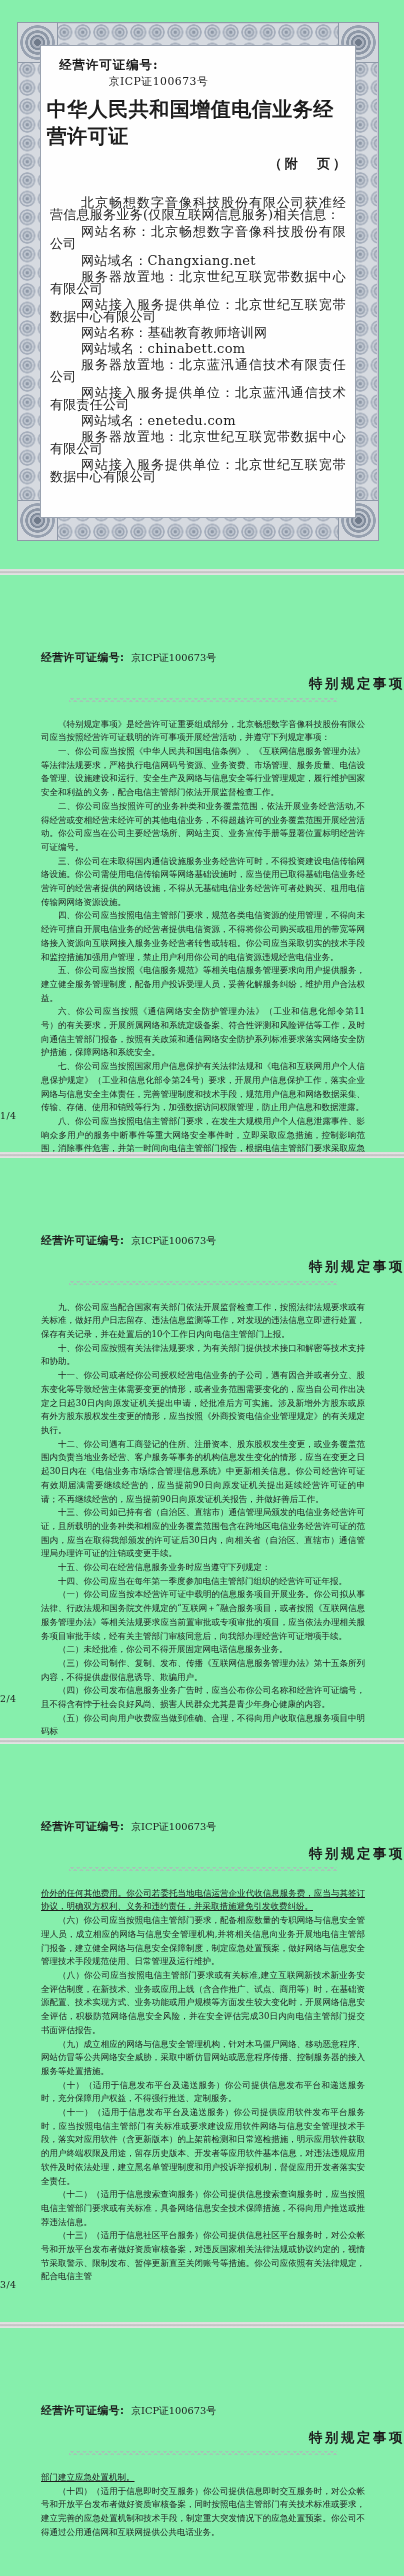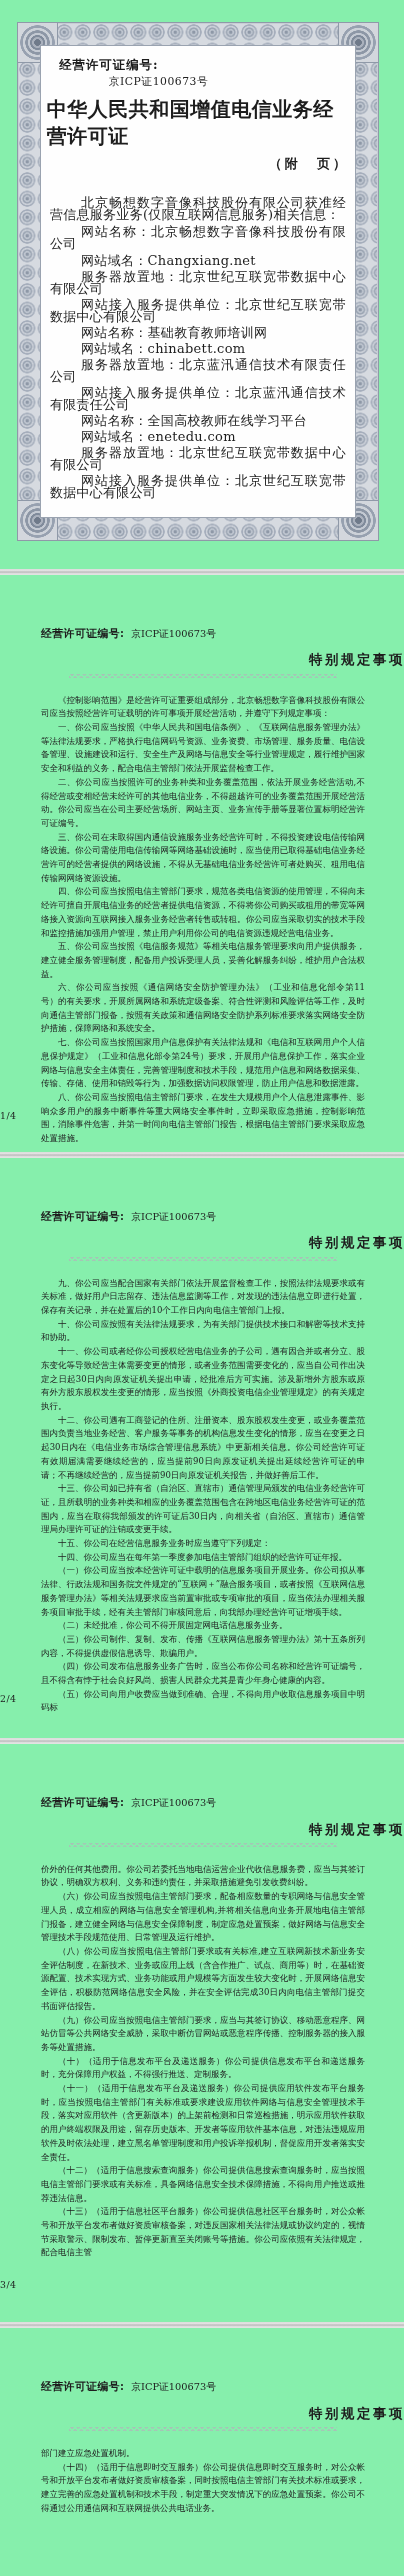--- a/index.html
+++ b/index.html
@@ -62,21 +62,21 @@
   .cert-body{margin-top:24px;padding:0 3.1px;}
   .cert-body p{
     margin:0 0 4.1px 0;
     font-size:13px;line-height:12px;
     text-indent:2.4em;text-align:justify;
     letter-spacing:0.3px;
   }
   .cert-intro{margin-bottom:5.2px !important;}
 
   
-  .prov-page{padding-top:52px;box-sizing:border-box;}
+  .prov-page{padding-top:76px;box-sizing:border-box;}
   .pp2{height:577px;}
   .pp3{height:580px;}
   .pp4{height:578px;}
   .pp5{height:552px;}
   .prov-header{margin-left:41px;}
   .prov-no-label{font-size:10.8px;font-weight:600;letter-spacing:0.5px;}
   .prov-no-value{font-size:9.8px;margin-left:4.1px;}
   .prov-title{
     margin:10.3px 0 0 0;text-align:right;
     font-size:13.4px;font-weight:700;letter-spacing:2.6px;
@@ -90,21 +90,21 @@
       linear-gradient(45deg,#b1b5ba 25%,transparent 25%);
     background-size:6.2px 4.1px;
     opacity:.75;
   }
   .prov-body{
     margin:15.5px 40px 0 41px;
     font-size:8.5px;line-height:13.7px;
     text-align:justify;
   }
   .prov-body p{margin:0;text-indent:2em;}
-  .prov-body p.noindent{text-indent:0;}
+  .prov-body p.noindent{text-indent:0;text-decoration:underline;}
   .page-no{
     position:absolute;top:535px;left:0;right:0;
     font-size:9.3px;letter-spacing:0.5px;
   }
 </style>
 </head>
 <body>
 
 <div class="doc">
 
@@ -123,41 +123,40 @@
           <p class="cert-intro">北京畅想数字音像科技股份有限公司获准经营信息服务业务(仅限互联网信息服务)相关信息：</p>
           <div>
               <p>网站名称：北京畅想数字音像科技股份有限公司</p>
               <p>网站域名：Changxiang.net</p>
               <p>服务器放置地：北京世纪互联宽带数据中心有限公司</p>
               <p>网站接入服务提供单位：北京世纪互联宽带数据中心有限公司</p>
               <p>网站名称：基础教育教师培训网</p>
               <p>网站域名：chinabett.com</p>
               <p>服务器放置地：北京蓝汛通信技术有限责任公司</p>
               <p>网站接入服务提供单位：北京蓝汛通信技术有限责任公司</p>
-              <p>网站名称：全国高校教师在线学习平台</p>
               <p>网站域名：enetedu.com</p>
               <p>服务器放置地：北京世纪互联宽带数据中心有限公司</p>
               <p>网站接入服务提供单位：北京世纪互联宽带数据中心有限公司</p>
             </div>
         </div>
       </div>
     </div>
   </section>
 
   <div class="page-divider"></div>
 
   <section class="page prov-page pp2">
     <div class="prov-header">
       <span class="prov-no-label">经营许可证编号:</span>
       <span class="prov-no-value">京ICP证100673号</span>
     </div>
     <h2 class="prov-title">特别规定事项</h2>
     <div class="zigzag"></div>
     <div class="prov-body">
-        <p>《控制影响范围》是经营许可证重要组成部分，北京畅想数字音像科技股份有限公司应当按照经营许可证载明的许可事项开展经营活动，并遵守下列规定事项：</p>
+        <p>《特别规定事项》是经营许可证重要组成部分，北京畅想数字音像科技股份有限公司应当按照经营许可证载明的许可事项开展经营活动，并遵守下列规定事项：</p>
         <p>一、你公司应当按照《中华人民共和国电信条例》、《互联网信息服务管理办法》等法律法规要求，严格执行电信网码号资源、业务资费、市场管理、服务质量、电信设备管理、设施建设和运行、安全生产及网络与信息安全等行业管理规定，履行维护国家安全和利益的义务，配合电信主管部门依法开展监督检查工作。</p>
         <p>二、你公司应当按照许可的业务种类和业务覆盖范围，依法开展业务经营活动,不得经营或变相经营未经许可的其他电信业务，不得超越许可的业务覆盖范围开展经营活动。你公司应当在公司主要经营场所、网站主页、业务宣传手册等显著位置标明经营许可证编号。</p>
         <p>三、你公司在未取得国内通信设施服务业务经营许可时，不得投资建设电信传输网络设施。你公司需使用电信传输网等网络基础设施时，应当使用已取得基础电信业务经营许可的经营者提供的网络设施，不得从无基础电信业务经营许可者处购买、租用电信传输网网络资源设施。</p>
         <p>四、你公司应当按照电信主管部门要求，规范各类电信资源的使用管理，不得向未经许可擅自开展电信业务的经营者提供电信资源，不得将你公司购买或租用的带宽等网络接入资源向互联网接入服务业务经营者转售或转租。你公司应当采取切实的技术手段和监控措施加强用户管理，禁止用户利用你公司的电信资源违规经营电信业务。</p>
         <p>五、你公司应当按照《电信服务规范》等相关电信服务管理要求向用户提供服务，建立健全服务管理制度，配备用户投诉受理人员，妥善化解服务纠纷，维护用户合法权益。</p>
         <p>六、你公司应当按照《通信网络安全防护管理办法》（工业和信息化部令第11号）的有关要求，开展所属网络和系统定级备案、符合性评测和风险评估等工作，及时向通信主管部门报备，按照有关政策和通信网络安全防护系列标准要求落实网络安全防护措施，保障网络和系统安全。</p>
         <p>七、你公司应当按照国家用户信息保护有关法律法规和《电信和互联网用户个人信息保护规定》（工业和信息化部令第24号）要求，开展用户信息保护工作，落实企业网络与信息安全主体责任，完善管理制度和技术手段，规范用户信息和网络数据采集、传输、存储、使用和销毁等行为，加强数据访问权限管理，防止用户信息和数据泄露。</p>
         <p>八、你公司应当按照电信主管部门要求，在发生大规模用户个人信息泄露事件、影响众多用户的服务中断事件等重大网络安全事件时，立即采取应急措施，控制影响范围，消除事件危害，并第一时间向电信主管部门报告，根据电信主管部门要求采取应急处置措施。</p>
       </div>
     <div class="page-no">1/4</div>
@@ -195,21 +194,21 @@
     <div class="prov-header">
       <span class="prov-no-label">经营许可证编号:</span>
       <span class="prov-no-value">京ICP证100673号</span>
     </div>
     <h2 class="prov-title">特别规定事项</h2>
     <div class="zigzag"></div>
     <div class="prov-body">
         <p class="noindent">价外的任何其他费用。你公司若委托当地电信运营企业代收信息服务费，应当与其签订协议，明确双方权利、义务和违约责任，并采取措施避免引发收费纠纷。</p>
         <p>（六）你公司应当按照电信主管部门要求，配备相应数量的专职网络与信息安全管理人员，成立相应的网络与信息安全管理机构,并将相关信息向业务开展地电信主管部门报备，建立健全网络与信息安全保障制度，制定应急处置预案，做好网络与信息安全管理技术手段规范使用、日常管理及运行维护。</p>
         <p>（八）你公司应当按照电信主管部门要求或有关标准,建立互联网新技术新业务安全评估制度，在新技术、业务或应用上线（含合作推广、试点、商用等）时，在基础资源配置、技术实现方式、业务功能或用户规模等方面发生较大变化时，开展网络信息安全评估，积极防范网络信息安全风险，并在安全评估完成30日内向电信主管部门提交书面评估报告。</p>
-        <p>（九）你公司应当按照电信主管部门要求，应当与其签订协议、移动恶意程序、网站仿冒等公共网络安全威胁，采取中断仿冒网站或恶意程序传播、控制服务器的接入服务等处置措施。</p>
+        <p>（九）成立相应的网络与信息安全管理机构，针对木马僵尸网络、移动恶意程序、网站仿冒等公共网络安全威胁，采取中断仿冒网站或恶意程序传播、控制服务器的接入服务等处置措施。</p>
         <p>（十）（适用于信息发布平台及递送服务）你公司提供信息发布平台和递送服务时，充分保障用户权益，不得强行推送、定制服务。</p>
         <p>（十一）（适用于信息发布平台及递送服务）你公司提供应用软件发布平台服务时，应当按照电信主管部门有关标准或要求建设应用软件网络与信息安全管理技术手段，落实对应用软件（含更新版本）的上架前检测和日常巡检措施，明示应用软件获取的用户终端权限及用途，留存历史版本、开发者等应用软件基本信息，对违法违规应用软件及时依法处理，建立黑名单管理制度和用户投诉举报机制，督促应用开发者落实安全责任。</p>
         <p>（十二）（适用于信息搜索查询服务）你公司提供信息搜索查询服务时，应当按照电信主管部门要求或有关标准，具备网络信息安全技术保障措施，不得向用户推送或推荐违法信息。</p>
         <p>（十三）（适用于信息社区平台服务）你公司提供信息社区平台服务时，对公众帐号和开放平台发布者做好资质审核备案，对违反国家相关法律法规或协议约定的，视情节采取警示、限制发布、暂停更新直至关闭账号等措施。你公司应依照有关法律规定，配合电信主管</p>
       </div>
     <div class="page-no">3/4</div>
   </section>
 
   <div class="page-divider"></div>
 

